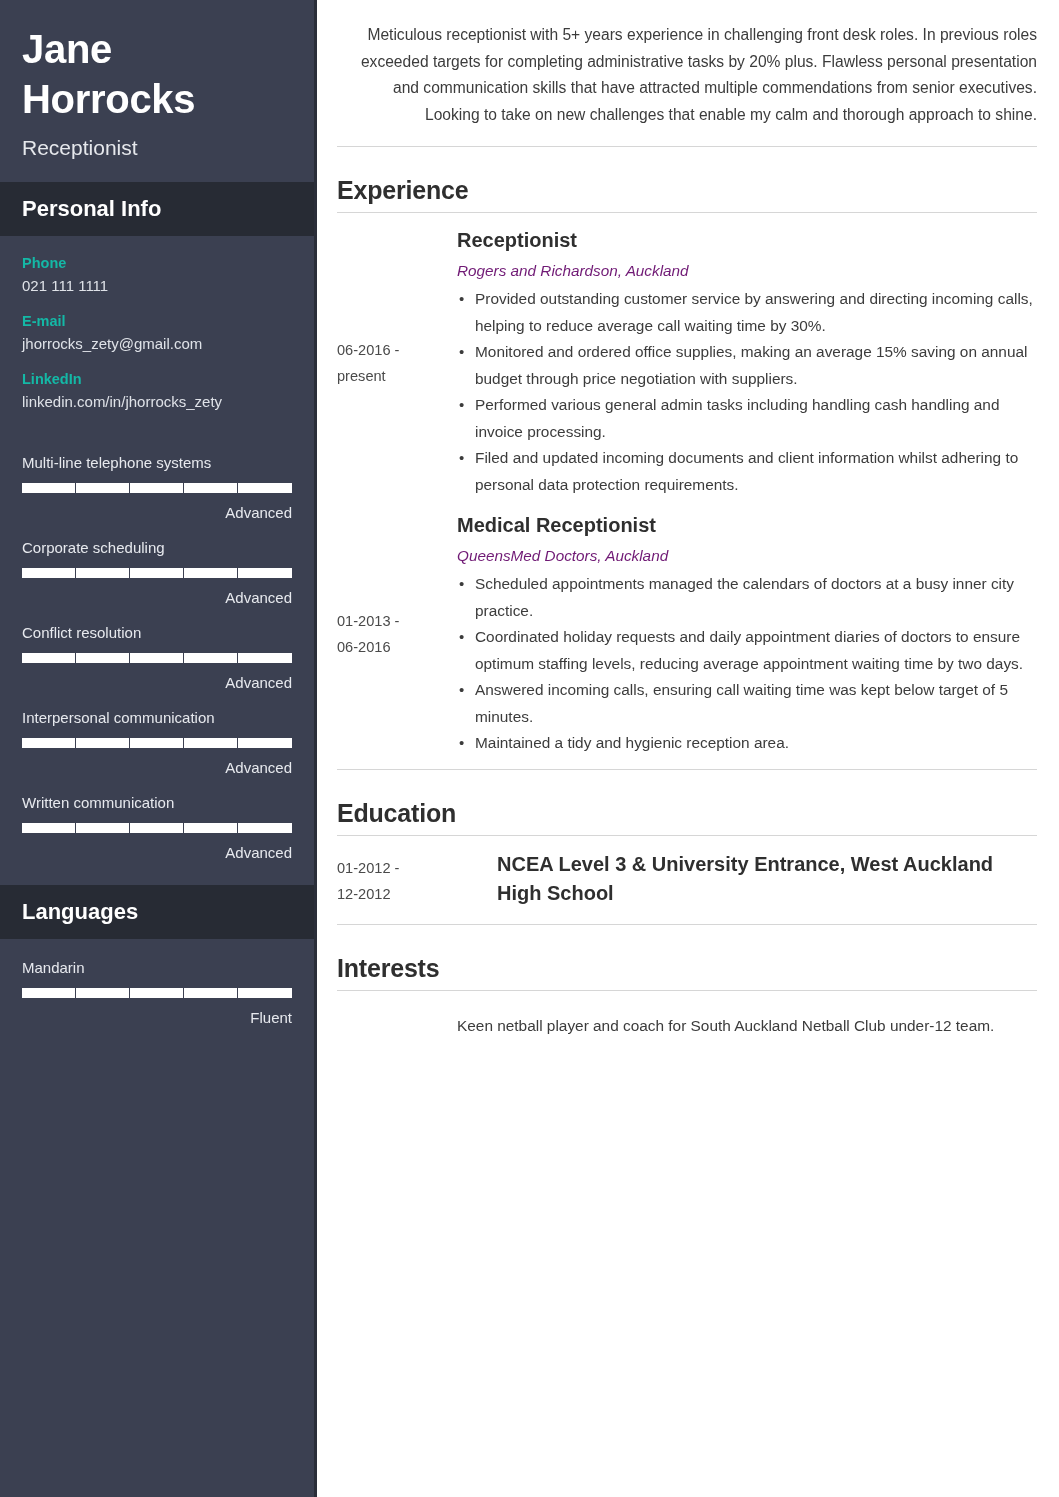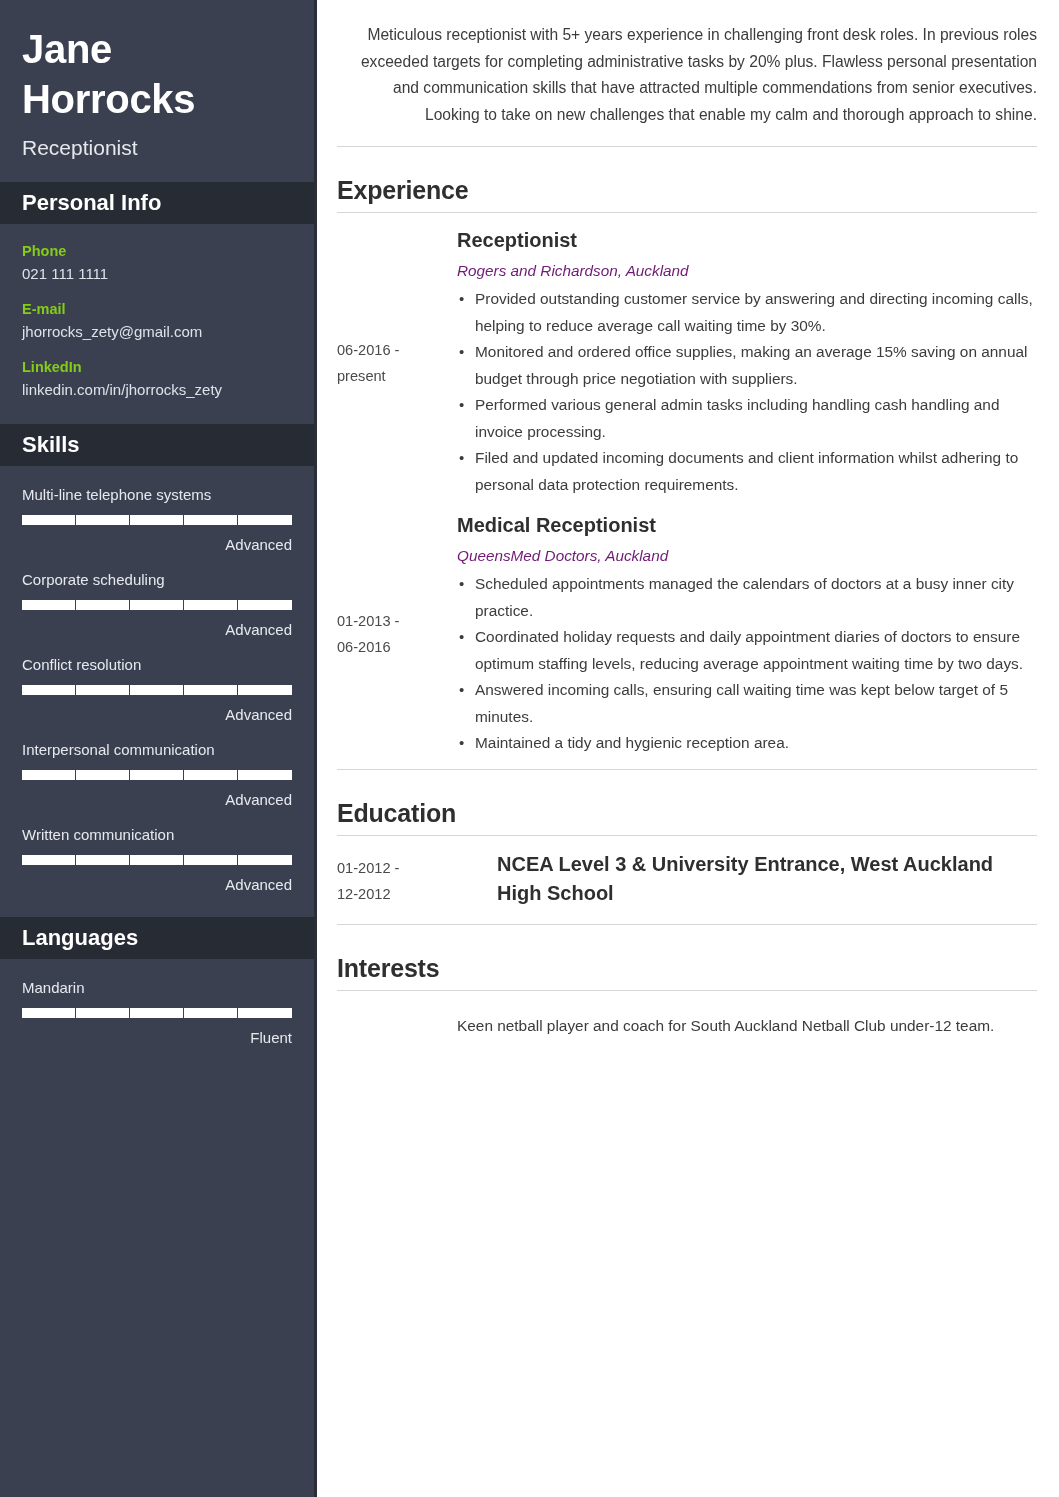--- a/index.html
+++ b/index.html
@@ -46,40 +46,40 @@
   }
   .job-title {
     font-size: 21px;
     line-height: 28px;
     font-weight: normal;
     color: #e6e8ec;
     margin-top: 10px;
   }
   .sb-section-head {
     background: #272b34;
-    height: 42px;
+    height: 54px;
     display: flex;
     align-items: center;
     padding: 0 22px;
     margin-top: 2px;
   }
   .sb-section-head .t {
     font-size: 22px;
     font-weight: bold;
     color: #ffffff;
     line-height: 1;
   }
   .sb-body {
     padding: 18px 22px 6px 22px;
   }
   .info-item { margin-bottom: 17px; }
   .info-label {
     font-size: 14.5px;
     font-weight: bold;
-    color: #84cc16;
+    color: #14b8a6;
     line-height: 18px;
     margin-bottom: 4px;
   }
   .info-value {
     font-size: 15px;
     color: #dfe2e8;
     line-height: 19px;
     word-break: break-word;
   }
 
@@ -232,23 +232,20 @@
       <div class="info-item">
         <div class="info-label">E-mail</div>
         <div class="info-value">jhorrocks_zety@gmail.com</div>
       </div>
       <div class="info-item">
         <div class="info-label">LinkedIn</div>
         <div class="info-value">linkedin.com/in/jhorrocks_zety</div>
       </div>
     </div>
 
-    <div class="sb-section-head">
-      <span class="t">Skills</span>
-    </div>
     <div class="sb-body">
 
       <div class="skill-item">
         <div class="skill-name">Multi-line telephone systems</div>
         <div class="bar">
           <div class="seg"></div>
           <div class="seg"></div>
           <div class="seg"></div>
           <div class="seg"></div>
           <div class="seg"></div>

